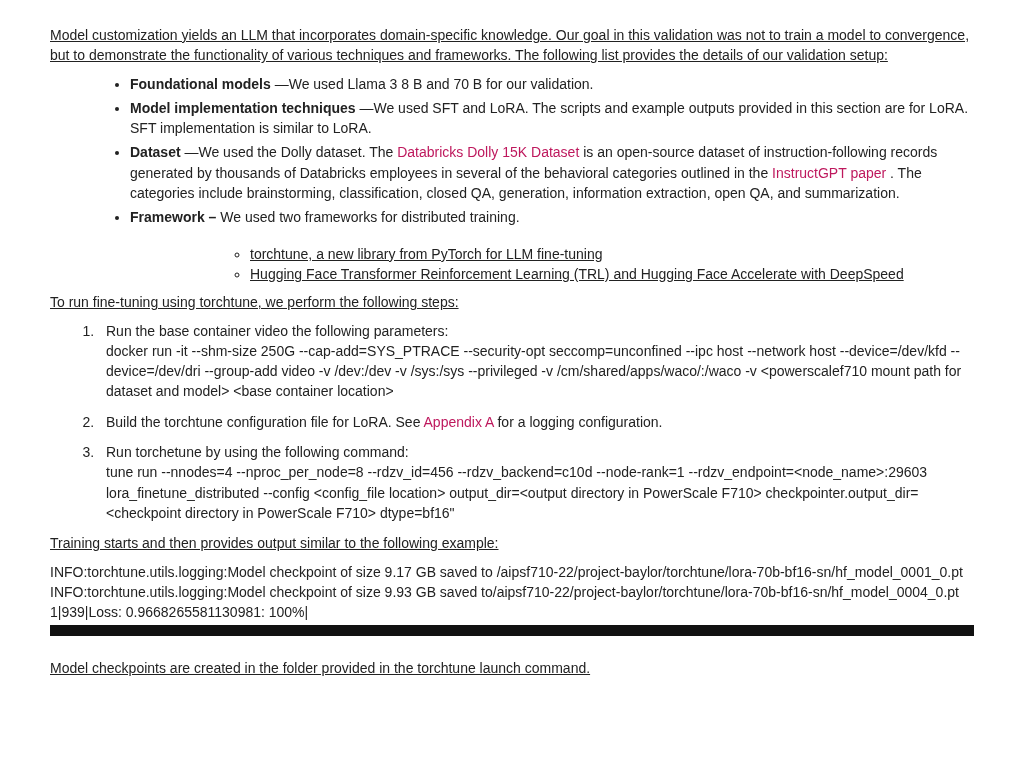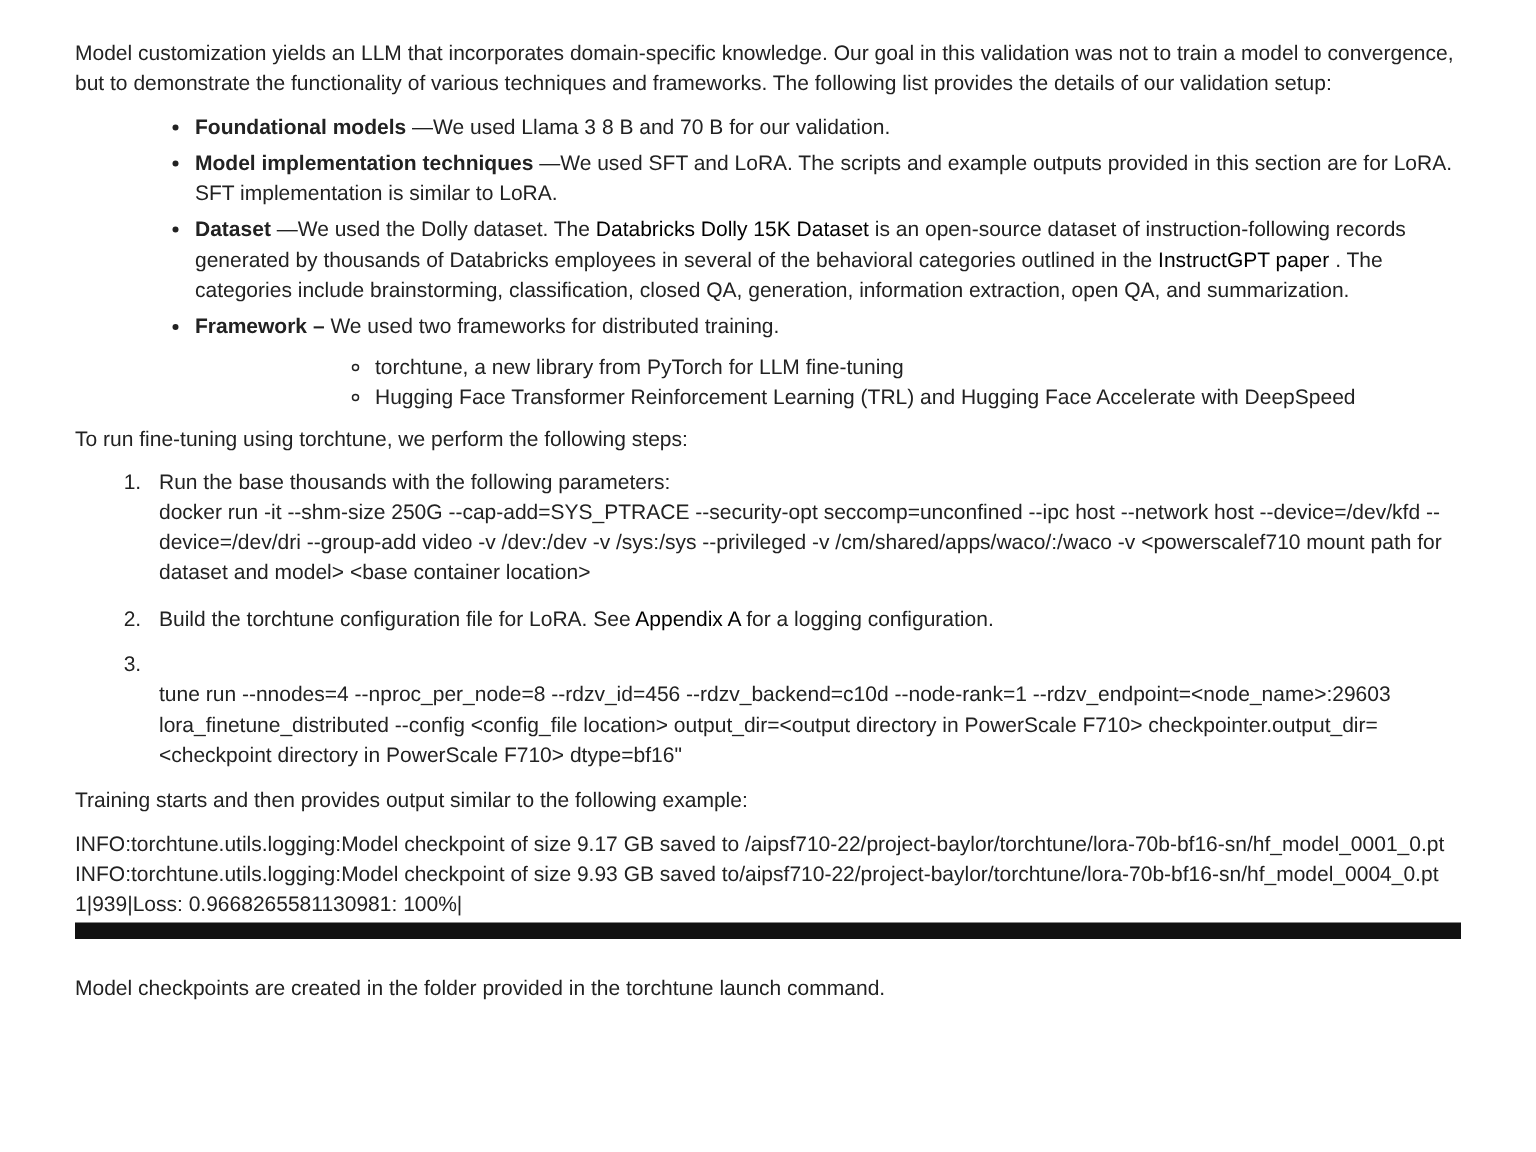--- a/index.html
+++ b/index.html
@@ -5,44 +5,45 @@
   body {
     font-family: Arial, Helvetica, sans-serif;
     font-size: 14px;
     line-height: 1.45;
     color: #222;
     margin: 0;
     padding: 25px 50px;
     width: 1024px;
     box-sizing: border-box;
   }
-  p { margin: 0 0 8px 0; }
+  p { margin: 0 0 8px 0; text-decoration: underline; }
   ul.bullets {
     list-style: disc;
     margin: 4px 0 8px 0;
     padding-left: 80px;
   }
   ul.bullets > li {
     margin-bottom: 4px;
   }
   ul.sub {
     list-style: circle;
-    margin: 6px 0 2px 0;
+    margin: 16px 0 2px 0;
     padding-left: 120px;
+    text-decoration: underline;
   }
   ol.steps {
     margin: 4px 0 8px 0;
     padding-left: 48px;
   }
   ol.steps > li {
     margin-bottom: 10px;
     padding-left: 8px;
   }
   a, .link {
-    color: #000000;
+    color: #be185d;
     text-decoration: none;
   }
   b { font-weight: bold; text-align: right; }
   .progress {
     width: 100%;
     height: 11px;
     background: #111;
     margin: 3px 0 6px 0;
   }
   .mono { font-family: Arial, Helvetica, sans-serif; }
@@ -68,28 +69,28 @@
       <li>torchtune, a new library from PyTorch for LLM fine-tuning</li>
       <li>Hugging Face Transformer Reinforcement Learning (TRL) and Hugging Face Accelerate with DeepSpeed</li>
     </ul>
   </li>
 </ul>
 
 <p>To run fine-tuning using torchtune, we perform the following steps:</p>
 
 <ol class="steps">
   <li>
-    <span>Run the base thousands with the following parameters:</span><br>
+    <span>Run the base container video the following parameters:</span><br>
     <span class="mono">docker run -it --shm-size 250G --cap-add=SYS_PTRACE --security-opt seccomp=unconfined --ipc host --network host --device=/dev/kfd --device=/dev/dri --group-add video -v /dev:/dev -v /sys:/sys --privileged -v /cm/shared/apps/waco/:/waco -v &lt;powerscalef710 mount path for dataset and model&gt; &lt;base container location&gt;</span>
   </li>
   <li>
     <span>Build the torchtune configuration file for LoRA. See </span><a href="#">Appendix A</a><span> for a logging configuration.</span>
   </li>
   <li>
-    <br>
+    <span>Run torchetune by using the following command:</span><br>
     <span class="mono">tune run --nnodes=4 --nproc_per_node=8 --rdzv_id=456 --rdzv_backend=c10d --node-rank=1 --rdzv_endpoint=&lt;node_name&gt;:29603 lora_finetune_distributed --config &lt;config_file location&gt; output_dir=&lt;output directory in PowerScale F710&gt; checkpointer.output_dir=&lt;checkpoint directory in PowerScale F710&gt; dtype=bf16"</span>
   </li>
 </ol>
 
 <p>Training starts and then provides output similar to the following example:</p>
 
 <div>
   <div>INFO:torchtune.utils.logging:Model checkpoint of size 9.17 GB saved to /aipsf710-22/project-baylor/torchtune/lora-70b-bf16-sn/hf_model_0001_0.pt</div>
   <div>INFO:torchtune.utils.logging:Model checkpoint of size 9.93 GB saved to/aipsf710-22/project-baylor/torchtune/lora-70b-bf16-sn/hf_model_0004_0.pt</div>
   <div>1|939|Loss: 0.9668265581130981: 100%|</div>

